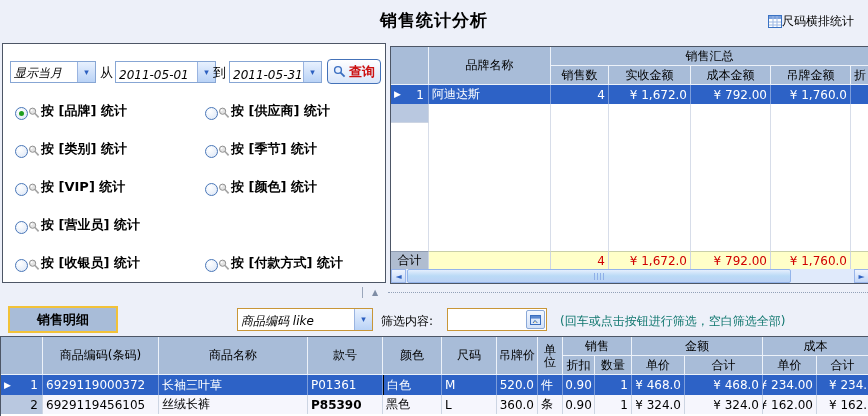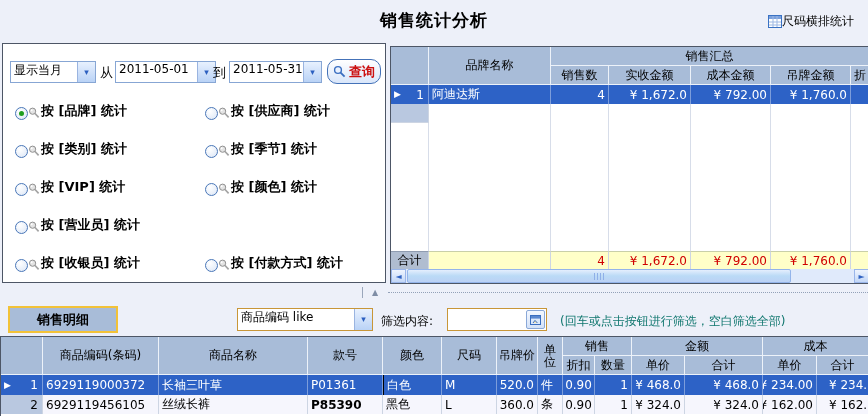--- a/index.html
+++ b/index.html
@@ -7,26 +7,26 @@
     width:868px;height:416px;overflow:hidden;position:relative;
     background:#edf0f9;font-family:"DejaVu Sans",sans-serif;color:#000;
     -webkit-font-smoothing:none;
   }
   .abs{position:absolute;}
   
   .page-title{left:0;top:9px;width:868px;text-align:center;font-size:17px;font-weight:bold;letter-spacing:1px;}
   .size-link{right:14px;top:13px;display:flex;align-items:center;gap:0;font-size:12px;cursor:pointer;}
   
   .left-panel{left:2px;top:43px;width:384px;height:240px;background:#fff;border:1px solid #4d5666;box-sizing:border-box;}
-  .combo{position:absolute;height:22px;background:#fff;border:1px solid #87a6d4;box-sizing:border-box;display:flex;align-items:flex-start;}
+  .combo{position:absolute;height:22px;background:#fff;border:1px solid #87a6d4;box-sizing:border-box;display:flex;align-items:flex-end;font-style:italic;}
   .combo-val{flex:1;font-size:12px;padding:0 3px;white-space:nowrap;overflow:hidden;}
   .combo-btn{width:17px;align-self:stretch;background:linear-gradient(#e8f1fe,#b9d2f6);border-left:1px solid #9ab4e0;display:flex;align-items:center;justify-content:center;}
   .chev{font-size:9px;color:#2b5fc0;line-height:1;}
   .lbl{position:absolute;font-size:13px;}
-  .query-btn{position:absolute;left:324px;top:15px;width:54px;height:25px;border:1px solid #4472b8;border-radius:10px;background:linear-gradient(#ffffff,#d9e6fa);display:flex;align-items:center;justify-content:center;gap:3px;box-sizing:border-box;cursor:pointer;}
+  .query-btn{position:absolute;left:324px;top:15px;width:54px;height:25px;border:1px solid #4472b8;border-radius:4px;background:linear-gradient(#ffffff,#d9e6fa);display:flex;align-items:center;justify-content:center;gap:3px;box-sizing:border-box;cursor:pointer;}
   .query-btn .qtext{color:#cc1111;font-weight:bold;font-size:13px;}
   .opt{position:absolute;display:flex;align-items:flex-end;height:20px;cursor:pointer;}
   .radio{width:13px;height:13px;border:1px solid #4a77b8;border-radius:50%;background:radial-gradient(circle at 35% 30%,#ffffff,#dbe6f6);box-sizing:border-box;display:flex;align-items:center;justify-content:center;}
   .radio .dot{width:5px;height:5px;border-radius:50%;background:transparent;}
   .opt.sel-opt .radio .dot{background:#1f9e1f;}
   .olabel{font-size:13px;font-weight:bold;white-space:nowrap;}
   .pin{display:flex;}
   
   .t-h{background:#a8bcd8;border-right:1px solid #edf2f9;border-bottom:1px solid #edf2f9;display:flex;align-items:center;justify-content:center;font-size:12px;overflow:hidden;white-space:nowrap;box-sizing:border-box;}
   .t-cell{font-size:12px;padding:0 3px;display:flex;align-items:center;overflow:hidden;white-space:nowrap;border-right:1px solid #cdd5e3;box-sizing:border-box;background:#fff;}

